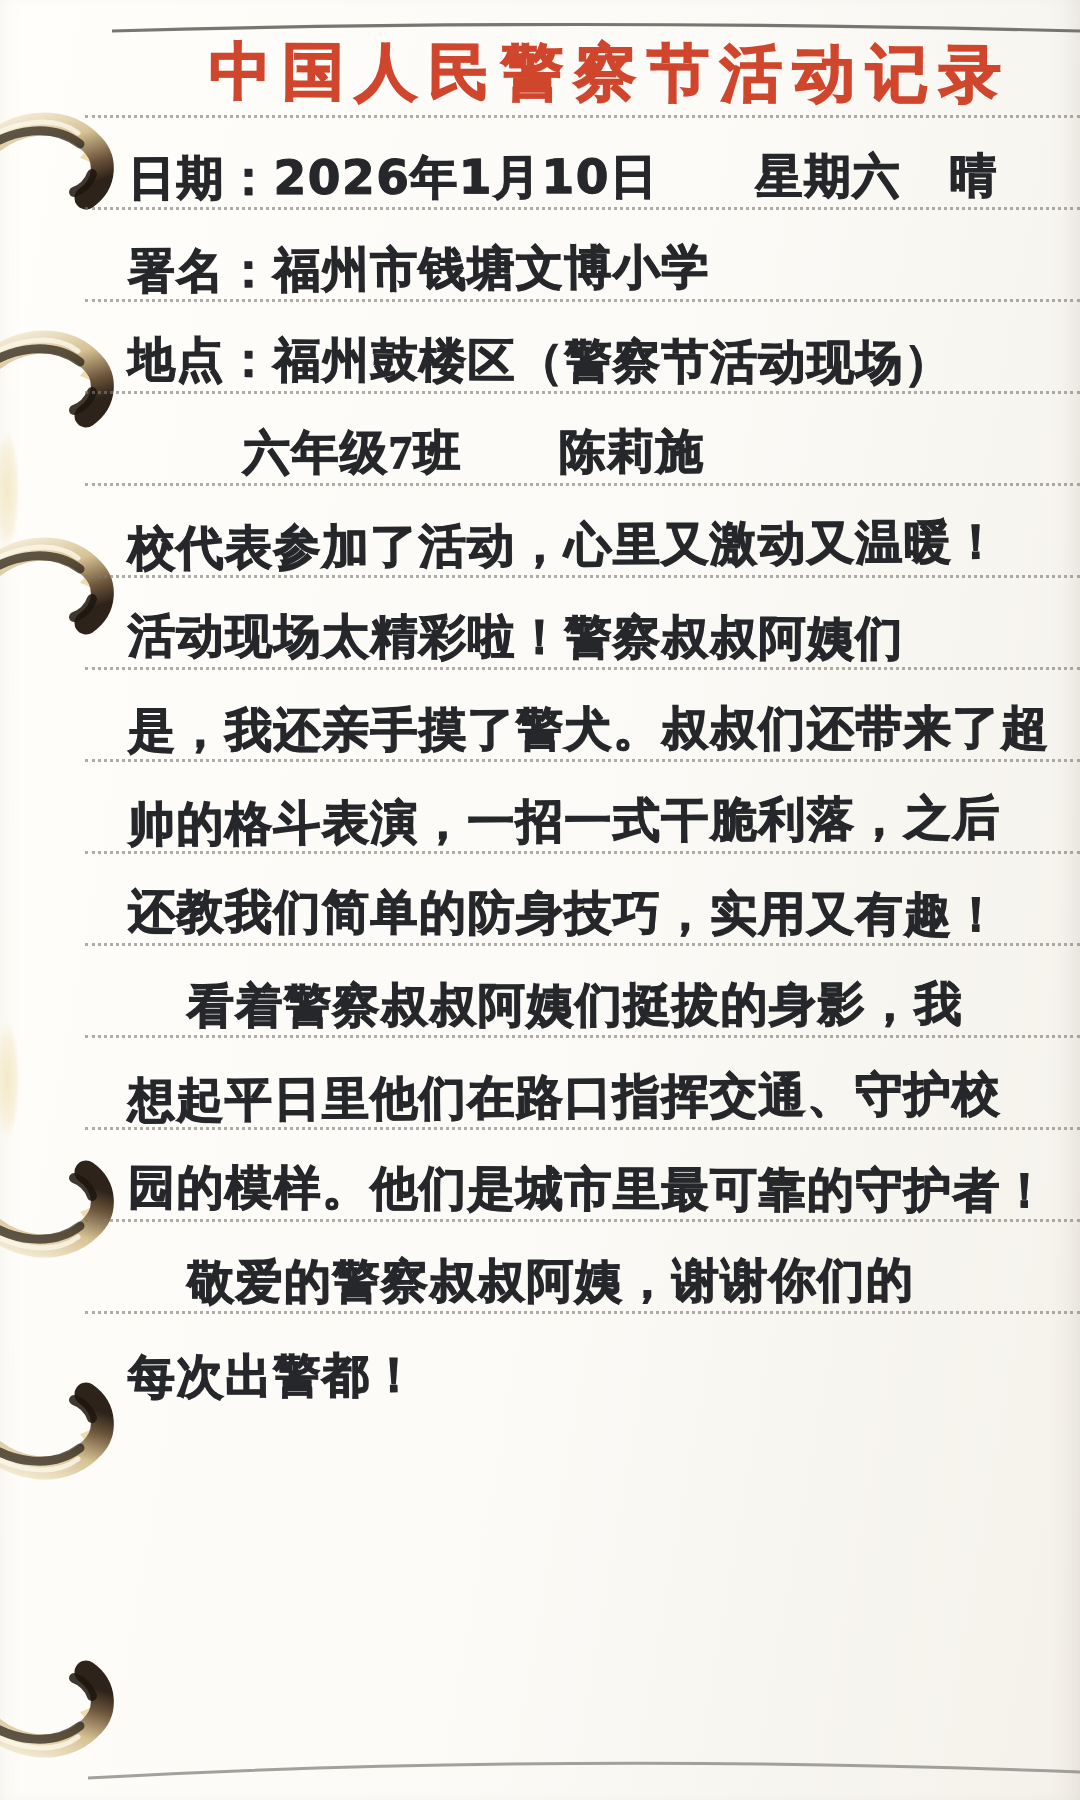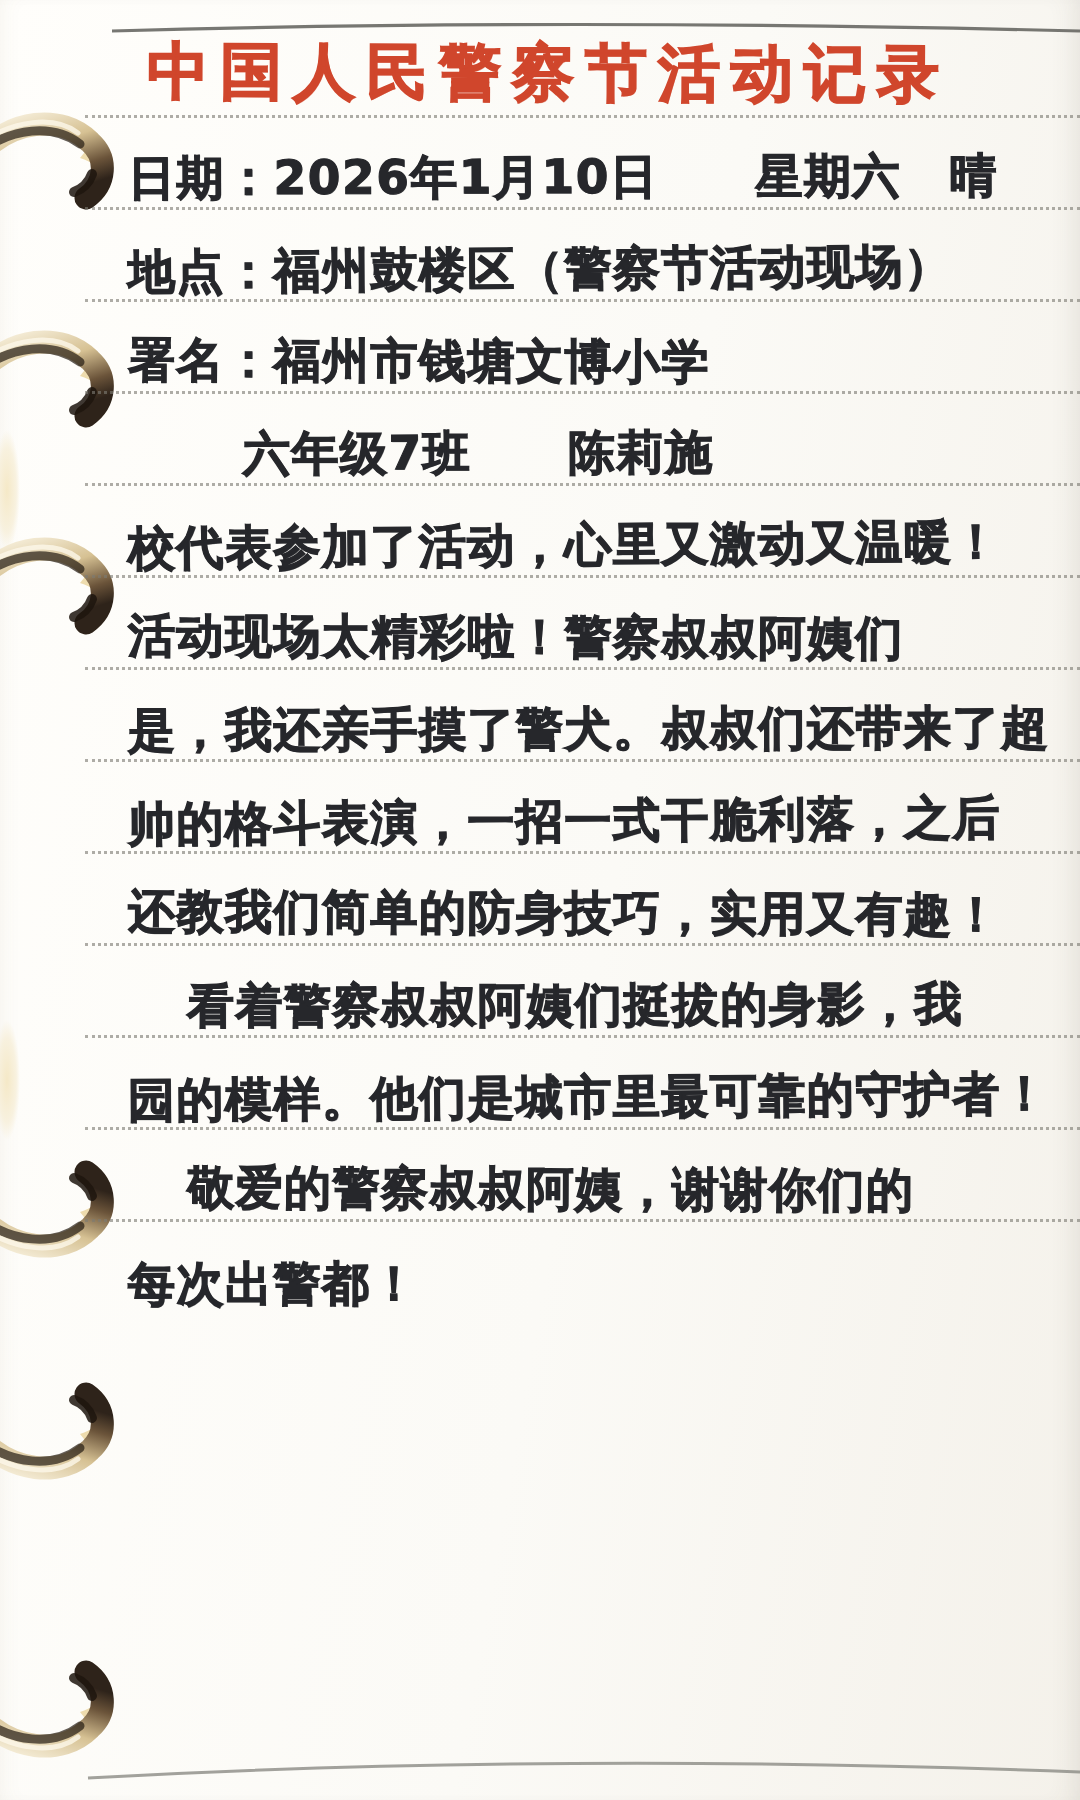--- a/index.html
+++ b/index.html
@@ -15,37 +15,37 @@
                inset 14px 0 26px -18px rgba(120,100,70,.10);
   }
   .rows{position:absolute;top:28px;left:0;right:0;}
   .row{
     height:92px;margin-left:85px;box-sizing:border-box;
     border-bottom:3px dotted rgba(124,122,115,.62);
     display:flex;align-items:flex-end;
     padding:0 6px 0 43px;white-space:nowrap;
   }
   .row.last{border-bottom:none;}
-  .title-row{height:90px;padding-left:62px;}
+  .title-row{height:90px;padding-left:62px;justify-content:center;}
   .txt{
     font-size:47px;font-weight:700;color:#26272b;
     letter-spacing:1.5px;line-height:1;padding-bottom:7px;
     -webkit-text-stroke:1.1px #26272b;
     text-shadow:0.6px 0.6px 0 rgba(38,39,43,.5);
     display:inline-block;
   }
   .title-row .txt{
     font-size:62px;letter-spacing:11px;color:#d0462c;
     -webkit-text-stroke:1.5px #d0462c;
     text-shadow:0.8px 0.8px 0 rgba(208,70,44,.45);
     padding-bottom:11px;transform:rotate(-.55deg);
   }
   .ind-1{padding-left:82px;}   
   .ind-2{padding-left:102px;}  
-  .ind-3{padding-left:158px;}  
+  .ind-3{padding-left:158px;font-family:Liberation Serif, serif;}  
   .row:nth-child(3n) .txt{transform:rotate(-.45deg);}
   .row:nth-child(3n+1) .txt{transform:rotate(.22deg);}
   .row:nth-child(3n+2) .txt{transform:rotate(-.18deg);}
   .pencil{position:absolute;inset:0;width:1080px;height:1800px;pointer-events:none;}
   .ring{position:absolute;left:-12px;width:152px;height:132px;pointer-events:none;}
   .ring.flip{transform:scaleY(-1);}
   .holeshade{
     position:absolute;left:-6px;width:26px;height:120px;border-radius:14px;
     background:radial-gradient(closest-side,#f3e4bb,#f7efd9 70%,rgba(247,239,217,0));
     opacity:.8;pointer-events:none;
@@ -119,24 +119,24 @@
   </svg>
 
   <div class="rows">
     <div class="row title-row">
         <span class="txt">中国人民警察节活动记录</span>
       </div>
     <div class="row">
         <span class="txt">日期：2026年1月10日　　星期六　晴</span>
       </div>
     <div class="row">
-        <span class="txt">地点：福州鼓楼区（警察节活动现场）</span>
+        <span class="txt">署名：福州市钱塘文博小学</span>
       </div>
     <div class="row">
-        <span class="txt">署名：福州市钱塘文博小学</span>
+        <span class="txt">地点：福州鼓楼区（警察节活动现场）</span>
       </div>
     <div class="row ind-3">
         <span class="txt">六年级7班　　陈莉施</span>
       </div>
     <div class="row">
         <span class="txt">校代表参加了活动，心里又激动又温暖！</span>
       </div>
     <div class="row">
         <span class="txt">活动现场太精彩啦！警察叔叔阿姨们</span>
       </div>
@@ -146,20 +146,23 @@
     <div class="row">
         <span class="txt">帅的格斗表演，一招一式干脆利落，之后</span>
       </div>
     <div class="row">
         <span class="txt">还教我们简单的防身技巧，实用又有趣！</span>
       </div>
     <div class="row ind-2">
         <span class="txt">看着警察叔叔阿姨们挺拔的身影，我</span>
       </div>
     <div class="row">
+        <span class="txt">想起平日里他们在路口指挥交通、守护校</span>
+      </div>
+    <div class="row">
         <span class="txt">园的模样。他们是城市里最可靠的守护者！</span>
       </div>
     <div class="row ind-2">
         <span class="txt">敬爱的警察叔叔阿姨，谢谢你们的</span>
       </div>
     <div class="row last">
         <span class="txt">每次出警都！</span>
       </div>
   </div>
 </div>

